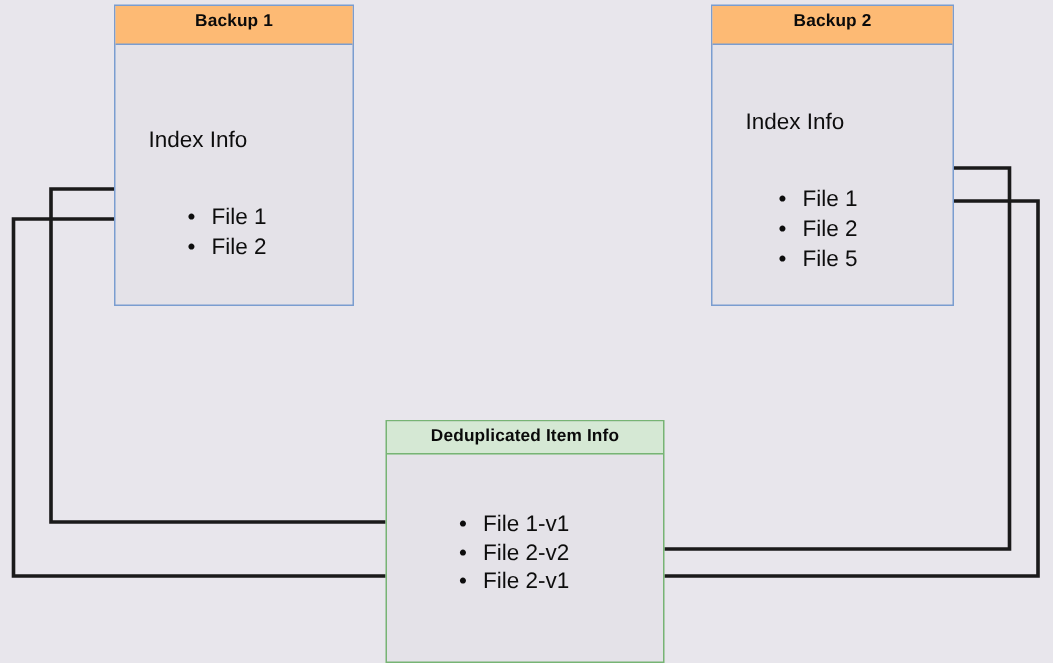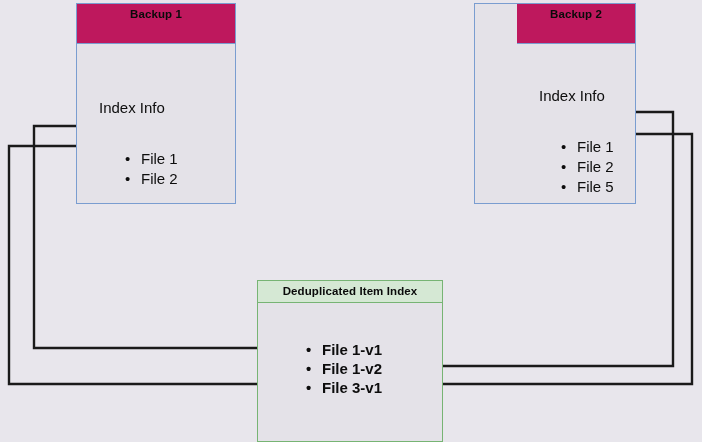--- a/index.html
+++ b/index.html
@@ -37,23 +37,23 @@
   .box-header {
     box-sizing: border-box;
     width: 100%;
     text-align: center;
     font-size: 11.5px;
     font-weight: bold;
     color: #0a0a0a;
     letter-spacing: 0.1px;
   }
   .box.blue > .box-header {
-    background: #be185d;
+    background: #fdba74;
     border-bottom: 1px solid #7a9dd0;
-    height: 40px;
+    height: 26px;
     line-height: 21px;
   }
   .box.green > .box-header {
     background: #d5e8d4;
     border-bottom: 1px solid #77b474;
     height: 22px;
     line-height: 21px;
   }
   .box-body {
     position: relative;
@@ -121,36 +121,36 @@
     <div class="box-header">Backup 1</div>
     <div class="box-body" style="height:178px;">
       <div class="index-label" style="left:22px; top:55px;">Index Info</div>
       <ul class="file-list" style="left:48px; top:105px;">
         <li>File 1</li>
         <li>File 2</li>
       </ul>
     </div>
   </div>
 
-  <div class="box blue" style="left:474px; top:3px; width:162px; height:201px;padding-left:42px;">
+  <div class="box blue" style="left:474px; top:3px; width:162px; height:201px;">
     <div class="box-header">Backup 2</div>
     <div class="box-body" style="height:178px;">
       <div class="index-label" style="left:22px; top:43px;">Index Info</div>
       <ul class="file-list" style="left:44px; top:93px;">
         <li>File 1</li>
         <li>File 2</li>
         <li>File 5</li>
       </ul>
     </div>
   </div>
 
   <div class="box green" style="left:257px; top:280px; width:186px; height:162px;">
-    <div class="box-header">Deduplicated Item Index</div>
-    <div class="box-body" style="height:139px;font-weight:bold;">
+    <div class="box-header">Deduplicated Item Info</div>
+    <div class="box-body" style="height:139px;">
       <ul class="file-list dedup-list" style="left:48px; top:37px;">
         <li>File 1-v1</li>
-        <li>File 1-v2</li>
-        <li>File 3-v1</li>
+        <li>File 2-v2</li>
+        <li>File 2-v1</li>
       </ul>
     </div>
   </div>
 
 </div>
 
 </body></html>

